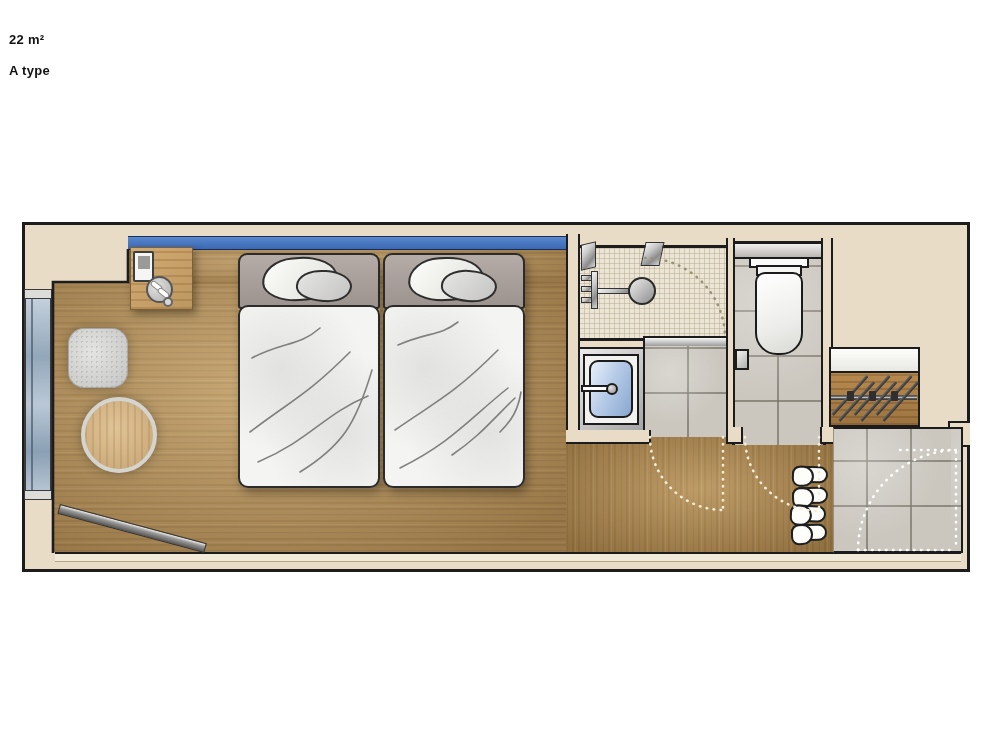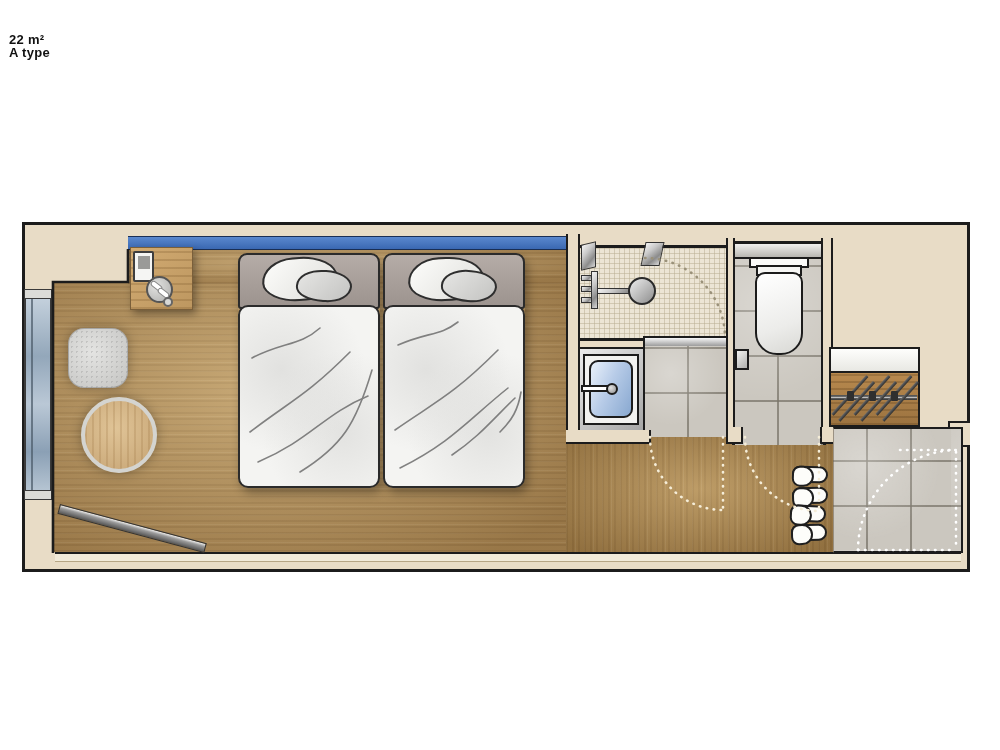--- a/index.html
+++ b/index.html
@@ -51,21 +51,21 @@
       border:2px solid #1f1f1f;border-radius:8px 50% 50% 8px / 8px 50% 50% 8px;}
   .hanger-bar{position:absolute;width:3px;height:52px;background:linear-gradient(90deg,#6a6a6a,#2e2e2e);}
   .clip{position:absolute;width:7px;height:10px;background:#2f2f2f;border-radius:1px;}
 </style>
 </head>
 <body>
 
 <div id="canvas">
 
   <div class="abs title" style="left:9px;top:30px;">22 m²</div>
-  <div class="abs title" style="left:9px;top:43px;">A type</div>
+  <div class="abs title" style="left:9px;top:61px;">A type</div>
 
   <div class="abs plan-base"></div>
 
   <div class="abs wood" style="left:53px;top:282px;width:514px;height:270px;"></div>
   <div class="abs wood" style="left:128px;top:248px;width:438px;height:36px;"></div>
   <div class="abs wood-v" style="left:566px;top:437px;width:267px;height:115px;"></div>
 
   <div class="abs" style="left:55px;top:552px;width:906px;height:10px;background:#f1ead9;border-top:2.5px solid #1c1c1c;border-bottom:1.5px solid #b5a584;"></div>
 
   <div class="abs" style="left:128px;top:236px;width:438px;height:14px;background:linear-gradient(180deg,#5a88ce,#3a68b2);border-top:1.5px solid #1a2f55;border-bottom:1.5px solid #1a2f55;"></div>

